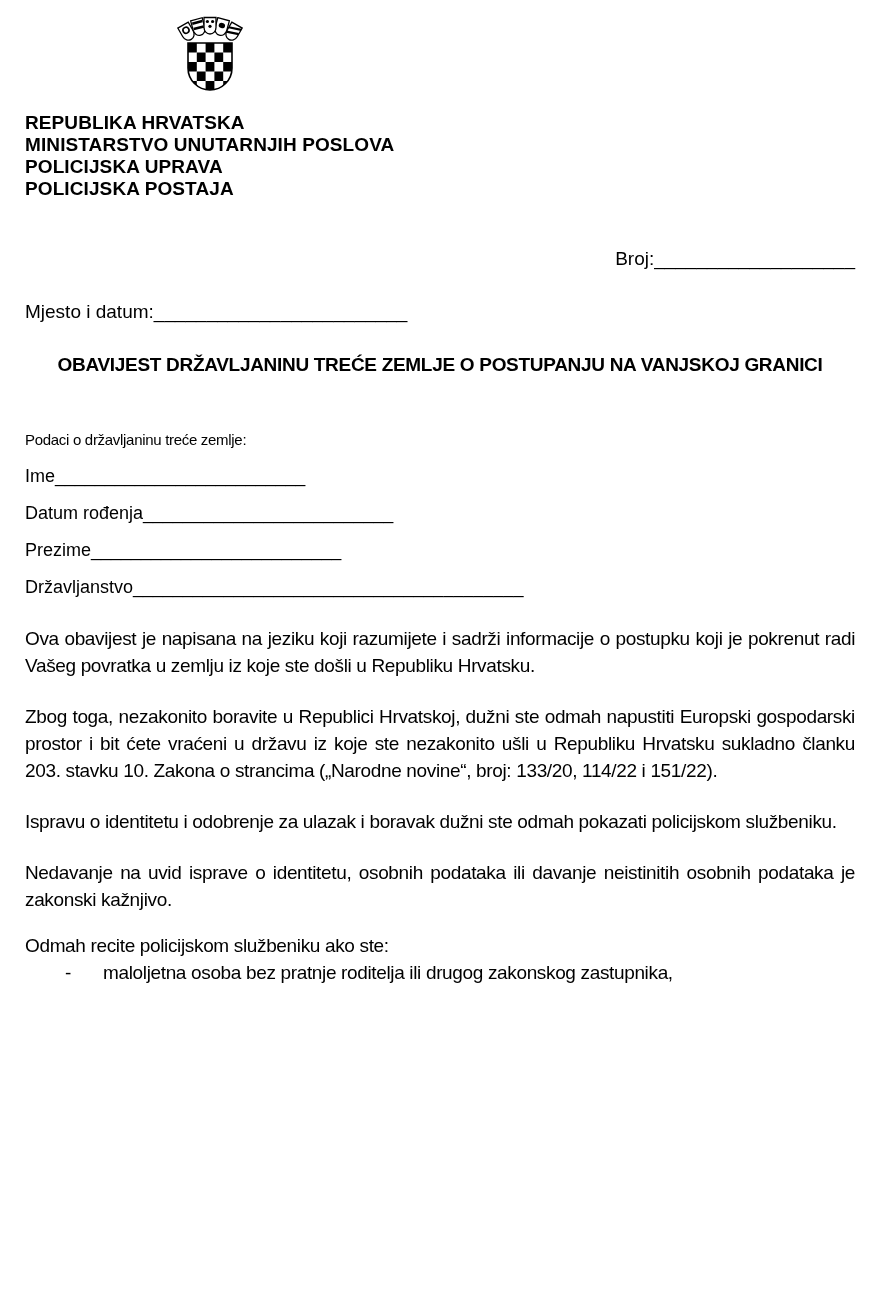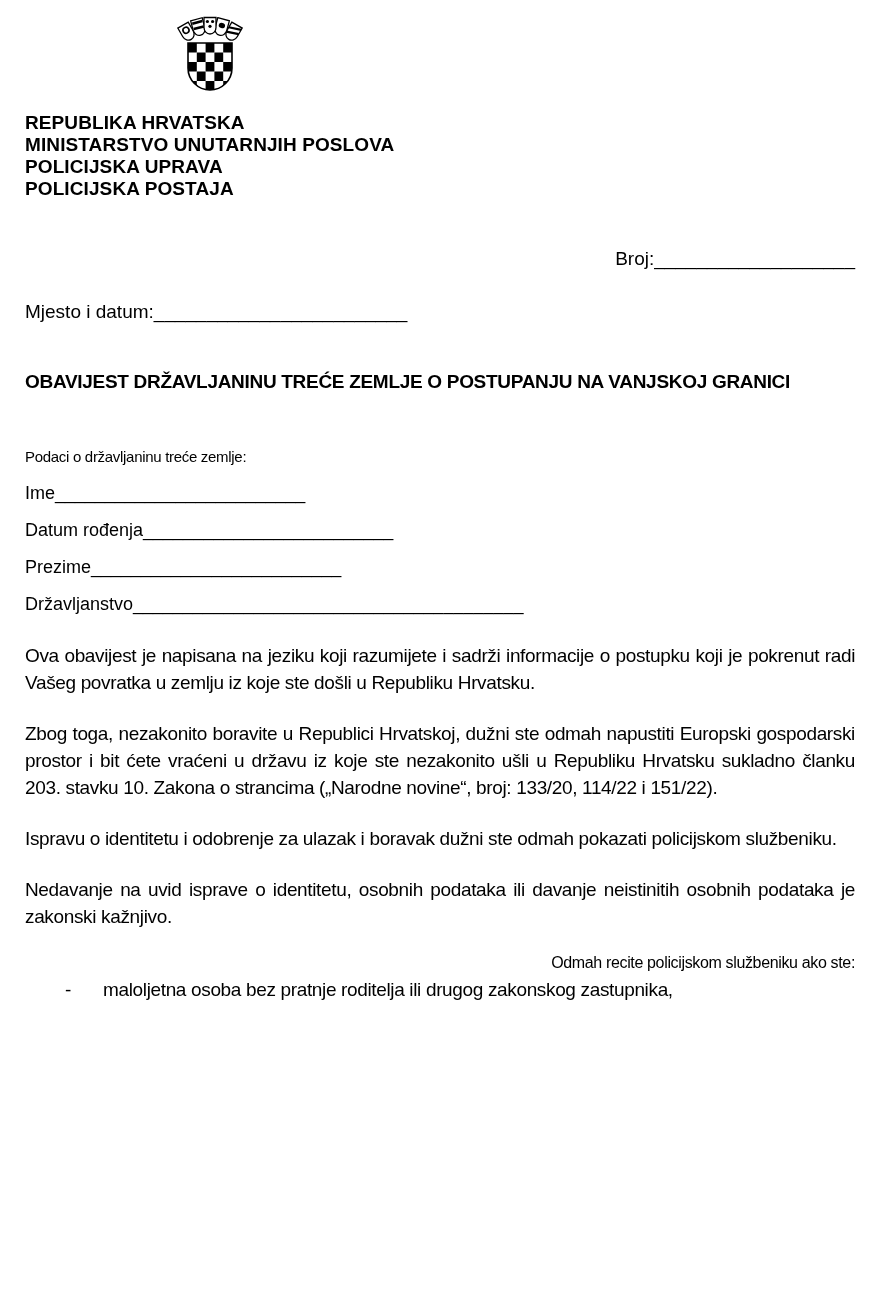--- a/index.html
+++ b/index.html
@@ -25,21 +25,22 @@
     font-size: 19px;
     font-weight: 700;
     line-height: 22px;
     letter-spacing: 0.1px;
   }
   .meta-field { font-size: 19px; line-height: 27px; white-space: nowrap; }
   .meta-field.broj   { margin-top: 45px; text-align: right; }
   .meta-field.mjesto { margin-top: 26px; }
   .fill-line { letter-spacing: 0; }
   .doc-title {
-    margin-top: 43px;
+    margin-top: 26px;
+    text-align: center;
     font-size: 19px;
     font-weight: 700;
     line-height: 27px;
     letter-spacing: -0.3px;
   }
   .section-label {
     margin-top: 48px;
     font-size: 15px;
     line-height: 27px;
     letter-spacing: -0.3px;
@@ -52,24 +53,23 @@
   }
   .para {
     margin-top: 24px;
     font-size: 19px;
     line-height: 27px;
     text-align: justify;
     letter-spacing: -0.35px;
   }
   .final-block { margin-top: 14px; }
   .final-heading {
-    font-size: 16px;
+    font-size: 19px;
     line-height: 27px;
     letter-spacing: -0.35px;
-    text-align: right;
   }
   .bullet-row {
     display: flex;
     font-size: 19px;
     line-height: 27px;
     letter-spacing: -0.35px;
   }
   .bullet-marker { margin-left: 40px; }
   .bullet-text   { margin-left: 32px; }
 </style>

